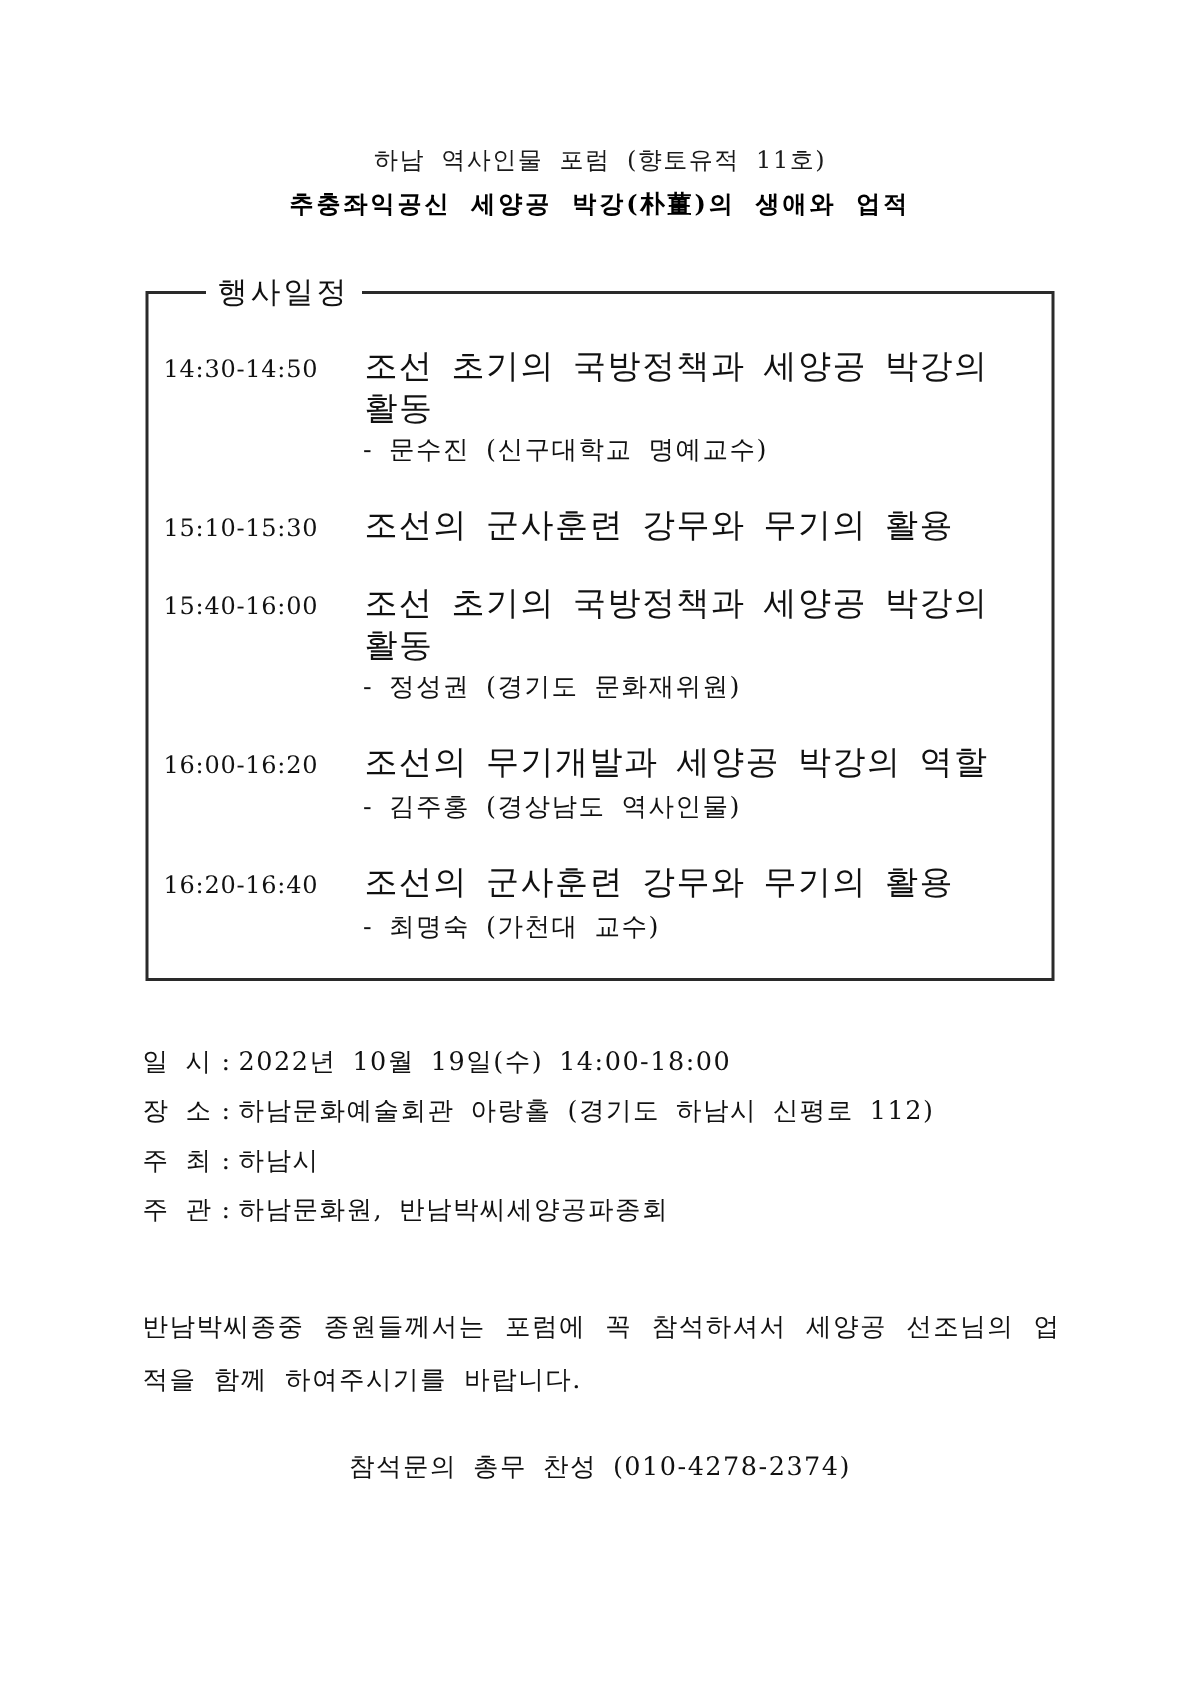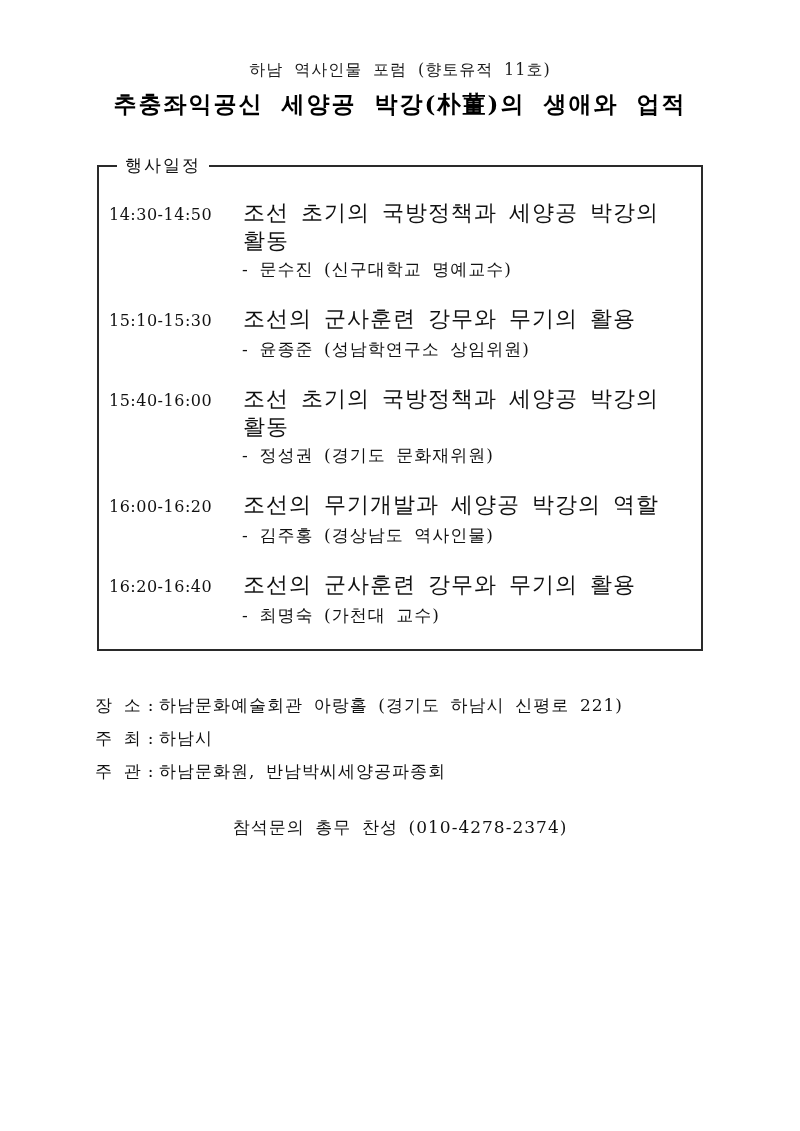--- a/index.html
+++ b/index.html
@@ -5,51 +5,51 @@
   html, body { margin: 0; padding: 0; background: #ffffff; }
   .page {
     position: relative;
     width: 800px;
     height: 1131px;
     background: #ffffff;
     color: #111111;
     font-family: "DejaVu Serif", "Liberation Serif", serif;
     overflow: hidden;
     box-sizing: border-box;
-    padding-top: 60px;
+    padding-top: 97px;
   }
   .subtitle {
     text-align: center;
     font-size: 16px;
     letter-spacing: 1px;
     word-spacing: 0.3em;
     color: #1a1a1a;
     margin-bottom: 8px;
   }
   .title {
     text-align: center;
-    font-size: 23px;
+    font-size: 16px;
     font-weight: bold;
     letter-spacing: 2px;
     word-spacing: 0.35em;
     color: #000000;
     margin: 0 0 34px 0;
   }
   .schedule-box {
     margin: 0 95px 0 97px;
     border: 2px solid #2a2a2a;
     padding: 22px 14px 14px 10px;
     box-sizing: border-box;
     width: 606px;
   }
   .schedule-box legend {
-    font-size: 17px;
+    font-size: 20px;
     letter-spacing: 2px;
     padding: 0 8px;
-    margin-left: 8px;
+    margin-left: 28px;
     color: #111111;
     font-family: Liberation Serif, serif;
   }
   .sched-item { margin-bottom: 22px; }
   .sched-item:last-child { margin-bottom: 6px; }
   .sched-row { display: flex; align-items: baseline; gap: 21px; }
   .sched-time {
     flex: 0 0 113px;
     font-size: 16px;
     letter-spacing: 0.5px;
@@ -118,21 +118,20 @@
       </div>
       <div class="sched-speaker">- 문수진 (신구대학교 명예교수)</div>
     </div>
 
 
     <div class="sched-item">
       <div class="sched-row">
         <span class="sched-time">15:10-15:30</span>
         <span class="sched-topic">조선의 군사훈련 강무와 무기의 활용</span>
       </div>
-      <div class="sched-speaker">- 윤종준 (성남학연구소 상임위원)</div>
     </div>
 
     <div class="sched-item">
       <div class="sched-row">
         <span class="sched-time">15:40-16:00</span>
         <span class="sched-topic">조선 초기의 국방정책과 세양공 박강의 활동</span>
       </div>
       <div class="sched-speaker">- 정성권 (경기도 문화재위원)</div>
     </div>
 
@@ -148,26 +147,30 @@
       <div class="sched-row">
         <span class="sched-time">16:20-16:40</span>
         <span class="sched-topic">조선의 군사훈련 강무와 무기의 활용</span>
       </div>
       <div class="sched-speaker">- 최명숙 (가천대 교수)</div>
     </div>
   </fieldset>
 
   <div class="details">
     <div class="detail-row">
-      <span class="dlabel">장 소</span><span class="dsep">:</span><span class="dvalue">하남문화예술회관 아랑홀 (경기도 하남시 신평로 221)</span>
+      <span class="dlabel">일 시</span><span class="dsep">:</span><span class="dvalue">2022년 10월 19일(수) 14:00-18:00</span>
+    </div>
+    <div class="detail-row">
+      <span class="dlabel">장 소</span><span class="dsep">:</span><span class="dvalue">하남문화예술회관 아랑홀 (경기도 하남시 신평로 112)</span>
     </div>
     <div class="detail-row">
       <span class="dlabel">주 최</span><span class="dsep">:</span><span class="dvalue">하남시</span>
     </div>
     <div class="detail-row">
       <span class="dlabel">주 관</span><span class="dsep">:</span><span class="dvalue">하남문화원, 반남박씨세양공파종회</span>
     </div>
   </div>
 
+  <p class="notice">반남박씨종중 종원들께서는 포럼에 꼭 참석하셔서 세양공 선조님의 업적을 함께 하여주시기를 바랍니다.</p>
 
   <div class="contact">참석문의 총무 찬성 (010-4278-2374)</div>
 
 </div>
 
 </body></html>

